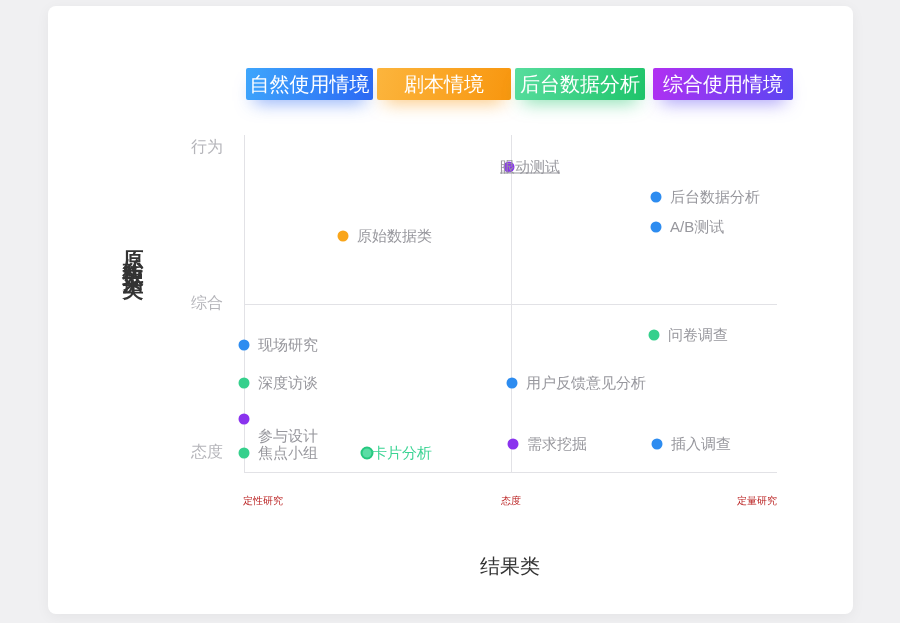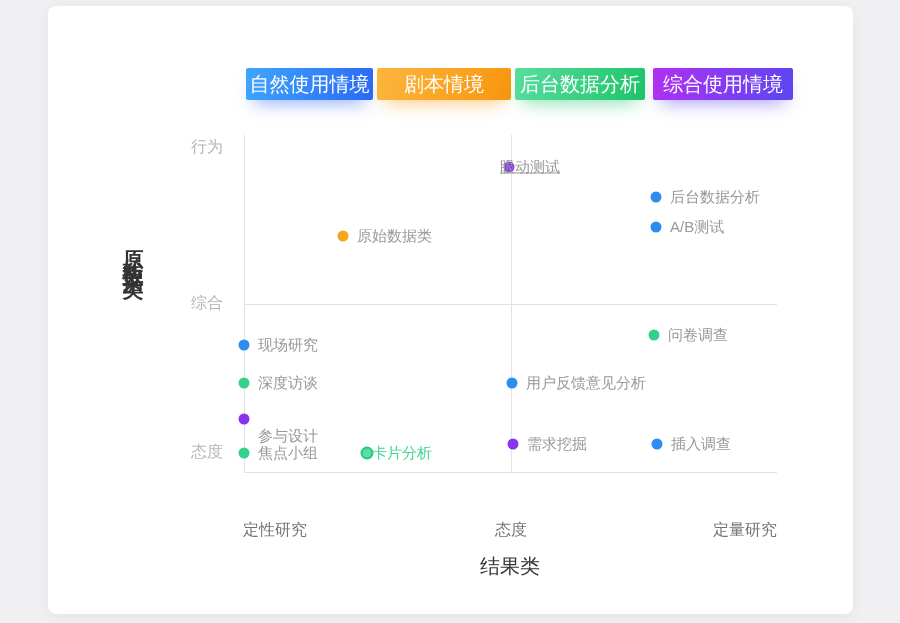--- a/index.html
+++ b/index.html
@@ -33,22 +33,22 @@
   .h-mid   {left:244px;top:304px;width:533px;height:1px;}
   .h-bottom{left:244px;top:472px;width:533px;height:1px;}
 
   
   .ytick{
     position:absolute;left:133px;width:90px;text-align:right;
     color:#b5b5ba;font-size:16px;transform:translateY(-50%);
   }
   .ytick.t1{top:147px;} .ytick.t2{top:303px;} .ytick.t3{top:452px;}
   .xtick{
-    position:absolute;top:501px;color:#737373;font-size:16px;
-    transform:translateY(-50%);white-space:nowrap;margin-top:29px;
+    position:absolute;top:501px;color:#b91c1c;font-size:10px;
+    transform:translateY(-50%);white-space:nowrap;
   }
   .xtick.t1{left:243px;}
   .xtick.t2{left:511px;transform:translate(-50%,-50%);}
   .xtick.t3{left:777px;transform:translate(-100%,-50%);}
 
   
   .y-title{
     position:absolute;left:120px;top:234px;
     writing-mode:vertical-rl;text-orientation:upright;
     font-size:21px;font-weight:700;color:#333333;

